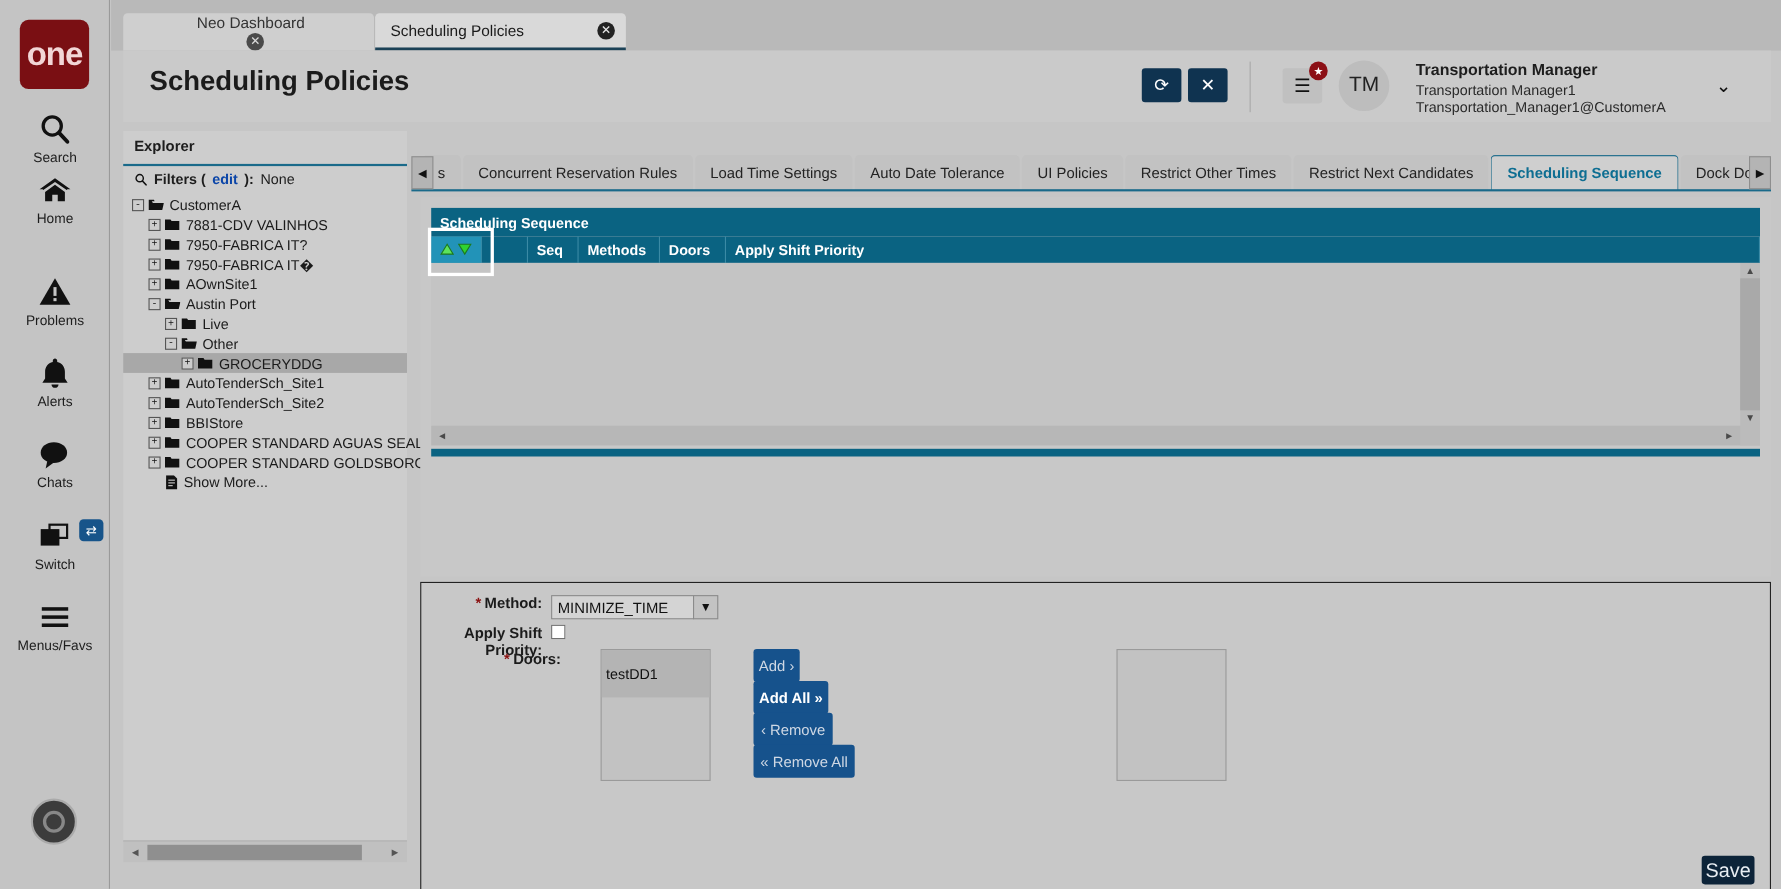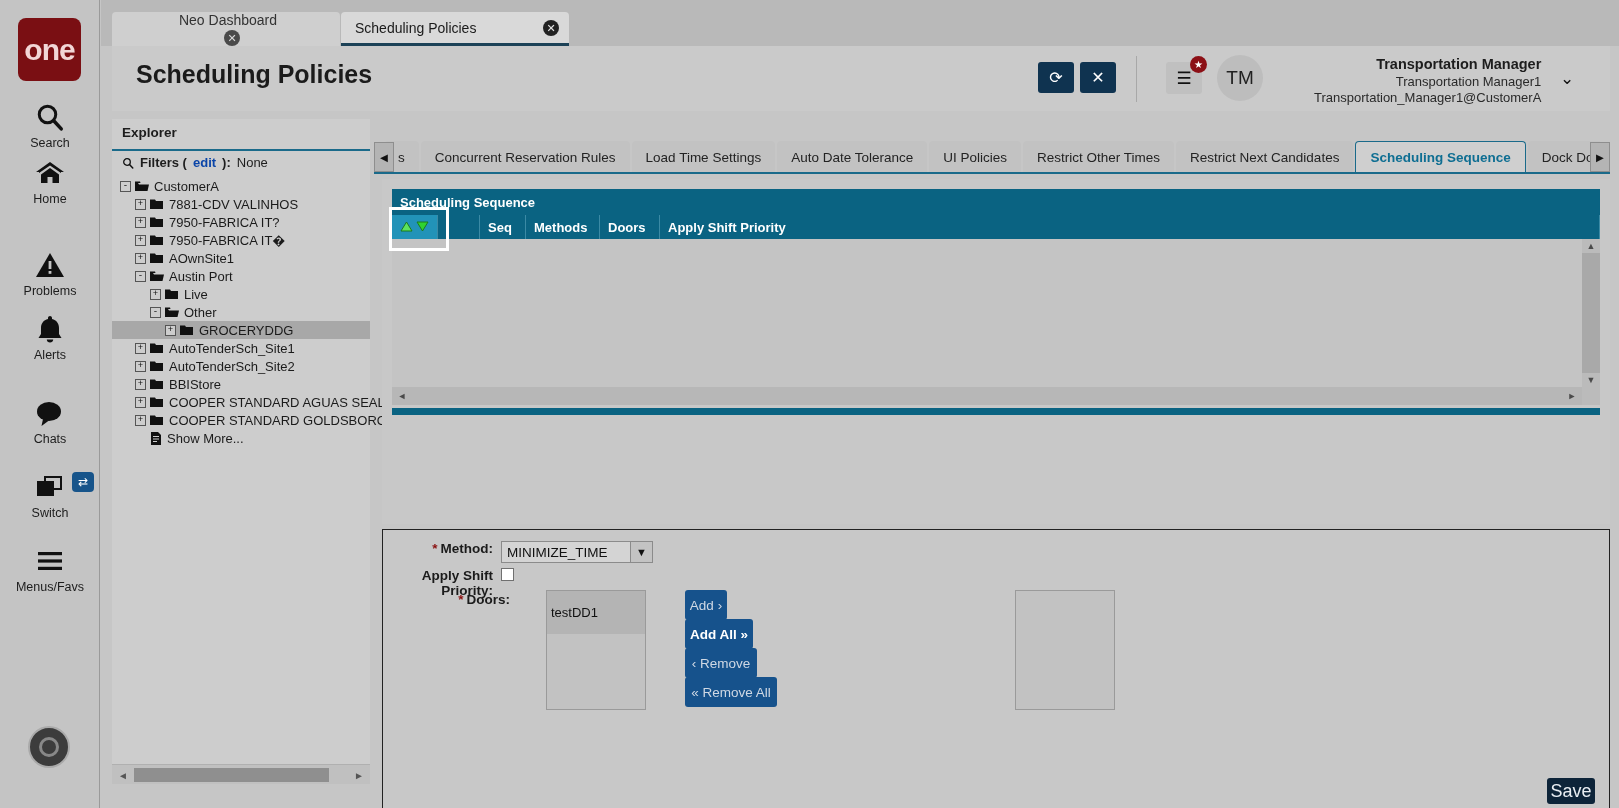--- a/index.html
+++ b/index.html
@@ -101,21 +101,21 @@
   }
   #hdr-menu-badge {
     position:absolute; left:1078px; top:10px; width:17px;height:17px;border-radius:50%;
     background:#8c1016; color:#fff; font-size:10px; display:flex;align-items:center;justify-content:center;
   }
   #hdr-avatar {
     position:absolute; left:1105px; top:9px; width:46px;height:46px;border-radius:50%;
     background:#bdbdbd; color:#222; font-size:19px;
     display:flex;align-items:center;justify-content:center;
   }
-  #hdr-user { position:absolute; left:1202px; top:10px; color:#1d1d1d;text-align:right; }
+  #hdr-user { position:absolute; left:1175px; top:10px; color:#1d1d1d; }
   #hdr-user .u1 { font-size:14.5px; font-weight:bold; }
   #hdr-user .u2 { font-size:13px; margin-top:2px; color:#2a2a2a; }
   #hdr-user .u3 { font-size:13px; margin-top:1px; color:#2a2a2a; }
   #hdr-caret {
     position:absolute; left:1438px; top:16px; width:34px; height:32px;
     display:flex;align-items:center;justify-content:center; font-size:17px; color:#111; cursor:pointer;
   }
 
   
   #explorer {
@@ -332,21 +332,21 @@
     <div class="rail-icon">
       <svg width="30" height="28" viewBox="0 0 30 28">
           <path d="M15 2 L29 26 L1 26 Z" fill="#111"></path>
           <rect x="13.6" y="10" width="2.8" height="8" fill="#c4c4c4"></rect>
           <rect x="13.6" y="20" width="2.8" height="2.8" fill="#c4c4c4"></rect>
         </svg>
     </div>
     <div class="rail-label">Problems</div>
   </div>
 
-  <div class="rail-item" style="top:312px">
+  <div class="rail-item" style="top:322px">
     <div class="rail-icon">
       <svg width="28" height="30" viewBox="0 0 28 30">
           <path d="M14 2 C15.1 2 16 2.9 16 4 L16 5 C20.5 6 23 9.5 23 14 L23 20 L25.5 24 L2.5 24 L5 20 L5 14 C5 9.5 7.5 6 12 5 L12 4 C12 2.9 12.9 2 14 2 Z" fill="#111"></path>
           <path d="M10.8 25.5 C10.8 27.3 12.2 28.6 14 28.6 C15.8 28.6 17.2 27.3 17.2 25.5 Z" fill="#111"></path>
         </svg>
     </div>
     <div class="rail-label">Alerts</div>
   </div>
 
   <div class="rail-item" style="top:396px">

